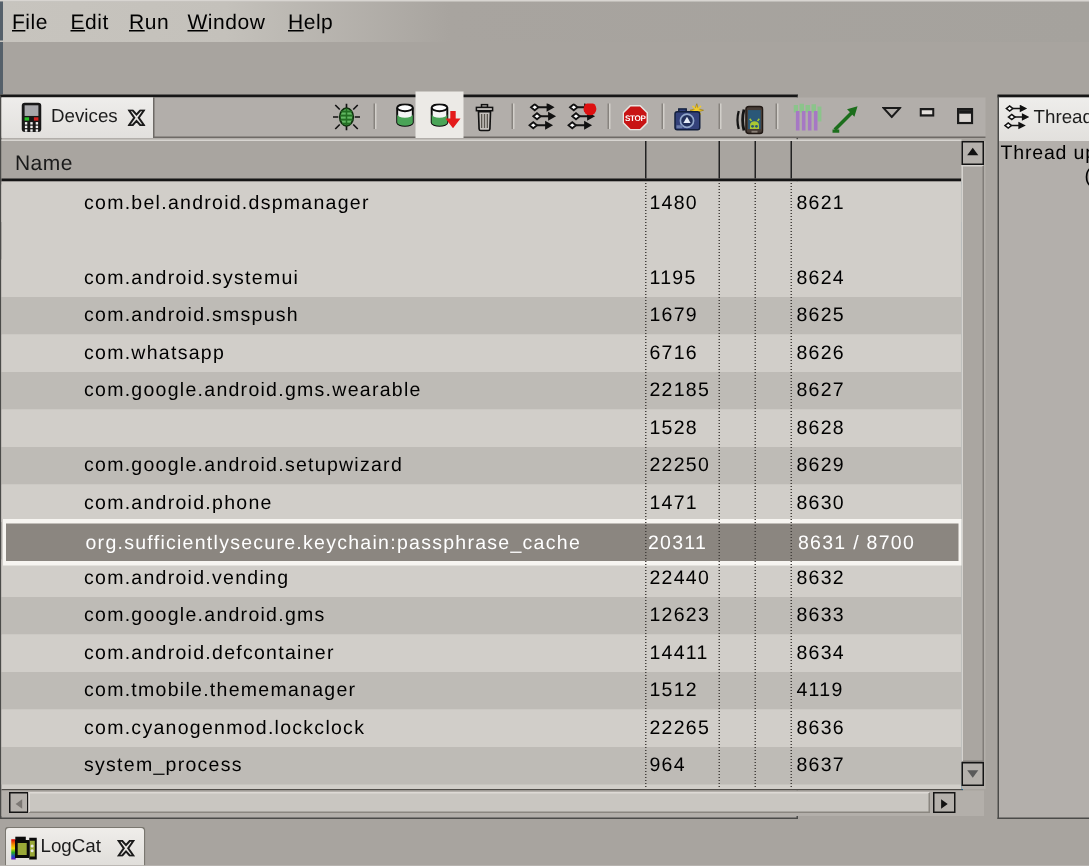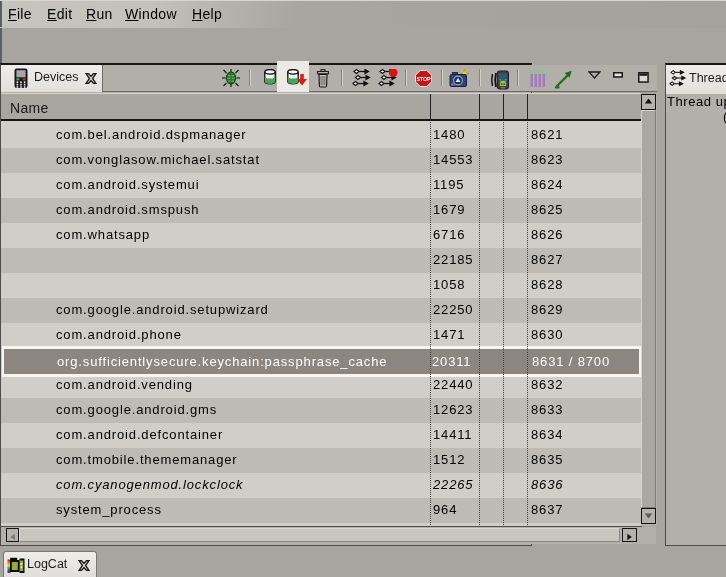--- a/index.html
+++ b/index.html
@@ -213,46 +213,42 @@
   <div class="hline" style="left:478px;top:29px;height:25px;"></div>
   <div class="hline" style="left:502px;top:29px;height:25px;"></div>
   <div class="hline" style="left:526px;top:29px;height:25px;"></div>
 
   <div id="rows" class="abs" style="left:0;top:56px;width:641px;height:406px;background:#d1cec9;border-right:1px solid #0369a1;border-bottom:1px solid #504d49;box-sizing:border-box;">
     <div class="row" style="top:2px;background:#d1cec9;">
         <span class="rname">com.bel.android.dspmanager</span>
         <span class="rpid">1480</span>
         <span class="rport">8621</span>
       </div>
-    <div class="row" style="top:27px;background:#bebbb6;">
-        <span class="rname">com.vonglasow.michael.satstat</span>
-        <span class="rpid">14553</span>
-        <span class="rport">8623</span>
-      </div>
     <div class="row" style="top:52px;background:#d1cec9;">
         <span class="rname">com.android.systemui</span>
         <span class="rpid">1195</span>
         <span class="rport">8624</span>
       </div>
     <div class="row" style="top:77px;background:#bebbb6;">
         <span class="rname">com.android.smspush</span>
         <span class="rpid">1679</span>
         <span class="rport">8625</span>
       </div>
     <div class="row" style="top:102px;background:#d1cec9;">
         <span class="rname">com.whatsapp</span>
         <span class="rpid">6716</span>
         <span class="rport">8626</span>
       </div>
     <div class="row" style="top:127px;background:#bebbb6;">
+        <span class="rname">com.google.android.gms.wearable</span>
         <span class="rpid">22185</span>
         <span class="rport">8627</span>
       </div>
     <div class="row" style="top:152px;background:#d1cec9;">
-        <span class="rpid">1058</span>
+        <span class="rpid">1528</span>
         <span class="rport">8628</span>
       </div>
     <div class="row" style="top:177px;background:#bebbb6;">
         <span class="rname">com.google.android.setupwizard</span>
         <span class="rpid">22250</span>
         <span class="rport">8629</span>
       </div>
     <div class="row" style="top:202px;background:#d1cec9;">
         <span class="rname">com.android.phone</span>
         <span class="rpid">1471</span>
@@ -276,23 +272,23 @@
         <span class="rport">8633</span>
       </div>
     <div class="row" style="top:302px;background:#d1cec9;">
         <span class="rname">com.android.defcontainer</span>
         <span class="rpid">14411</span>
         <span class="rport">8634</span>
       </div>
     <div class="row" style="top:327px;background:#bebbb6;">
         <span class="rname">com.tmobile.thememanager</span>
         <span class="rpid">1512</span>
-        <span class="rport">8635</span>
-      </div>
-    <div class="row" style="top:352px;background:#d1cec9;font-style:italic;">
+        <span class="rport">4119</span>
+      </div>
+    <div class="row" style="top:352px;background:#d1cec9;">
         <span class="rname">com.cyanogenmod.lockclock</span>
         <span class="rpid">22265</span>
         <span class="rport">8636</span>
       </div>
     <div class="row" style="top:377px;background:#bebbb6;">
         <span class="rname">system_process</span>
         <span class="rpid">964</span>
         <span class="rport">8637</span>
       </div>
     <div class="dot" style="left:429px;top:1px;height:403px;"></div>

